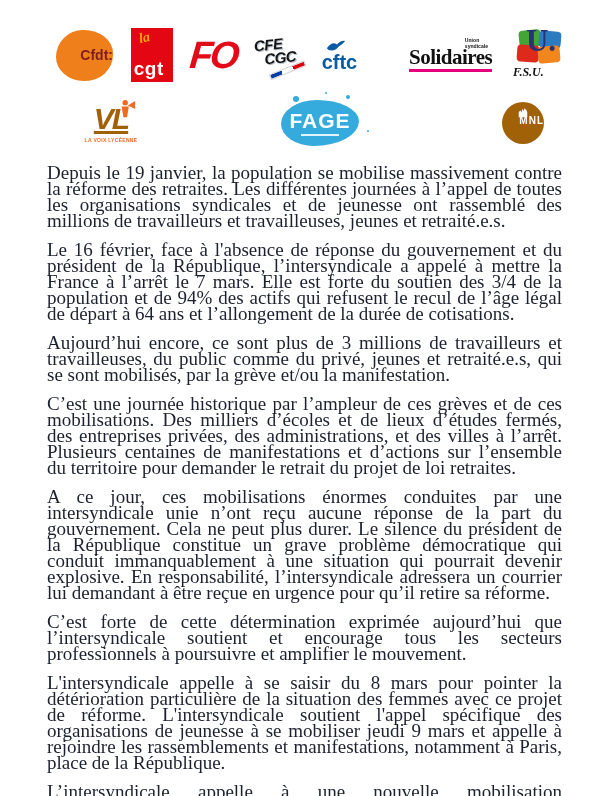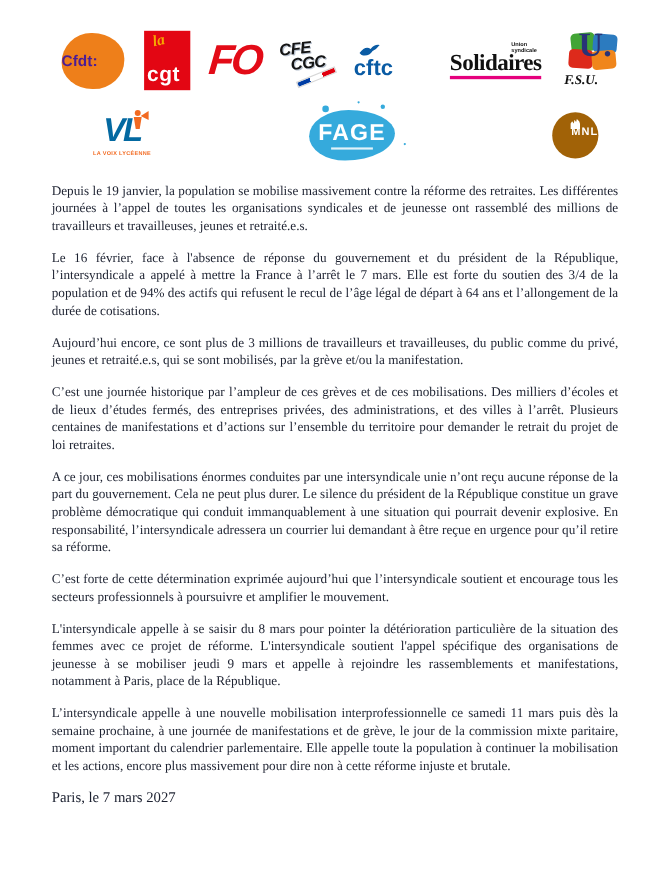--- a/index.html
+++ b/index.html
@@ -8,22 +8,22 @@
 
   
   .logo-row{display:flex;align-items:center;justify-content:space-between;}
   .row1{margin:24px 40px 0 56px;height:62px;}
   .row2{margin:8px 64px 0 84px;height:58px;}
   .logo{position:relative;display:flex;flex-direction:column;align-items:center;justify-content:center;}
 
   
   .cfdt-bubble{width:57px;height:51px;background:#EE7F1A;
     border-radius:48% 52% 50% 50%/54% 46% 52% 48%;
-    color:#4c1d95;font:bold 14px "Liberation Sans",sans-serif;
-    display:flex;align-items:center;justify-content:flex-start;}
+    color:#7f1d1d;font:bold 14px "Liberation Sans",sans-serif;
+    display:flex;align-items:center;justify-content:flex-end;}
 
   
   .cgt-box{width:42px;height:54px;background:#E30613;position:relative;}
   .cgt-la{position:absolute;top:2px;left:8px;color:#F6A800;
     font:italic bold 14px "Liberation Serif",serif;transform:rotate(-12deg);}
   .cgt-main{position:absolute;bottom:4px;left:3px;color:#fff;
     font:bold 19px/1 "Liberation Sans",sans-serif;letter-spacing:.5px;}
 
   
   .fo-text{color:#E30B17;font:italic 900 38px/1 "Liberation Sans",sans-serif;
@@ -72,21 +72,21 @@
 
   
   .unef-word{font:bold 26px/1 "Liberation Serif",serif;color:#2D9C8F;}
   .unef-e{color:#EF8A1F;}
   .unef-banner{display:flex;margin-top:1px;}
   .unef-b1{background:#2D9C8F;color:#fff;font:bold 6px/9px "Liberation Sans",sans-serif;padding:0 2px;}
   .unef-b2{background:#EF8A1F;color:#fff;font:bold 6px/9px "Liberation Sans",sans-serif;padding:0 2px;}
 
   
   .vl{width:54px;}
-  .vl-word{font:italic 900 30px/1 "Liberation Sans",sans-serif;color:#0369a1;letter-spacing:-2px;}
+  .vl-word{font:italic 900 30px/1 "Liberation Sans",sans-serif;color:#a16207;letter-spacing:-2px;text-decoration:underline;}
   .vl-fig{position:absolute;top:-5px;right:2px;width:18px;height:22px;}
   .vl-sub{font:bold 5px "Liberation Sans",sans-serif;color:#F26A21;margin-top:3px;letter-spacing:.3px;}
 
   
   .fage{width:78px;height:46px;background:#35AADC;
     border-radius:46% 54% 58% 42%/52% 46% 54% 48%;
     display:flex;flex-direction:column;align-items:center;justify-content:center;position:relative;}
   .fage::before{content:"";position:absolute;width:6px;height:6px;border-radius:50%;background:#35AADC;
     top:-4px;left:12px;box-shadow:52px -2px 0 -1px #35AADC,72px 32px 0 -2px #35AADC,-6px 34px 0 -2px #35AADC,30px -6px 0 -2px #35AADC;}
   .fage-label{color:#fff;font:bold 21px/1 "Liberation Sans",sans-serif;letter-spacing:1px;}
@@ -105,21 +105,21 @@
   
   .mnl{width:42px;height:42px;border-radius:50%;background:#a16207;
     display:flex;align-items:flex-end;justify-content:center;}
   .mnl-label{color:#fff;font:bold 10px "Liberation Sans",sans-serif;margin-bottom:5px;letter-spacing:1px;}
   .mnl-fist{position:absolute;top:4px;left:50%;transform:translateX(-50%);width:19px;height:17px;}
 
   
   .headline{margin:18px 46px 0 47px;font-size:17.5px;line-height:22px;
     font-weight:bold;color:#C40000;font-family:"Liberation Serif",serif;}
   .body-text{margin:13px 46px 0 47px;}
-  .body-text p{margin:0 0 13px 0;text-align:justify;font-size:12px;line-height:16px;}
+  .body-text p{margin:0 0 13px 0;text-align:justify;font-size:19px;line-height:16px;}
   .dateline{margin:1px 0 0 47px;font-size:13.4px;line-height:16px;}
 </style>
 </head>
 <body>
 
 <div class="page">
 
   <div class="logo-row row1">
     <div class="logo">
       <div class="cfdt-bubble">

